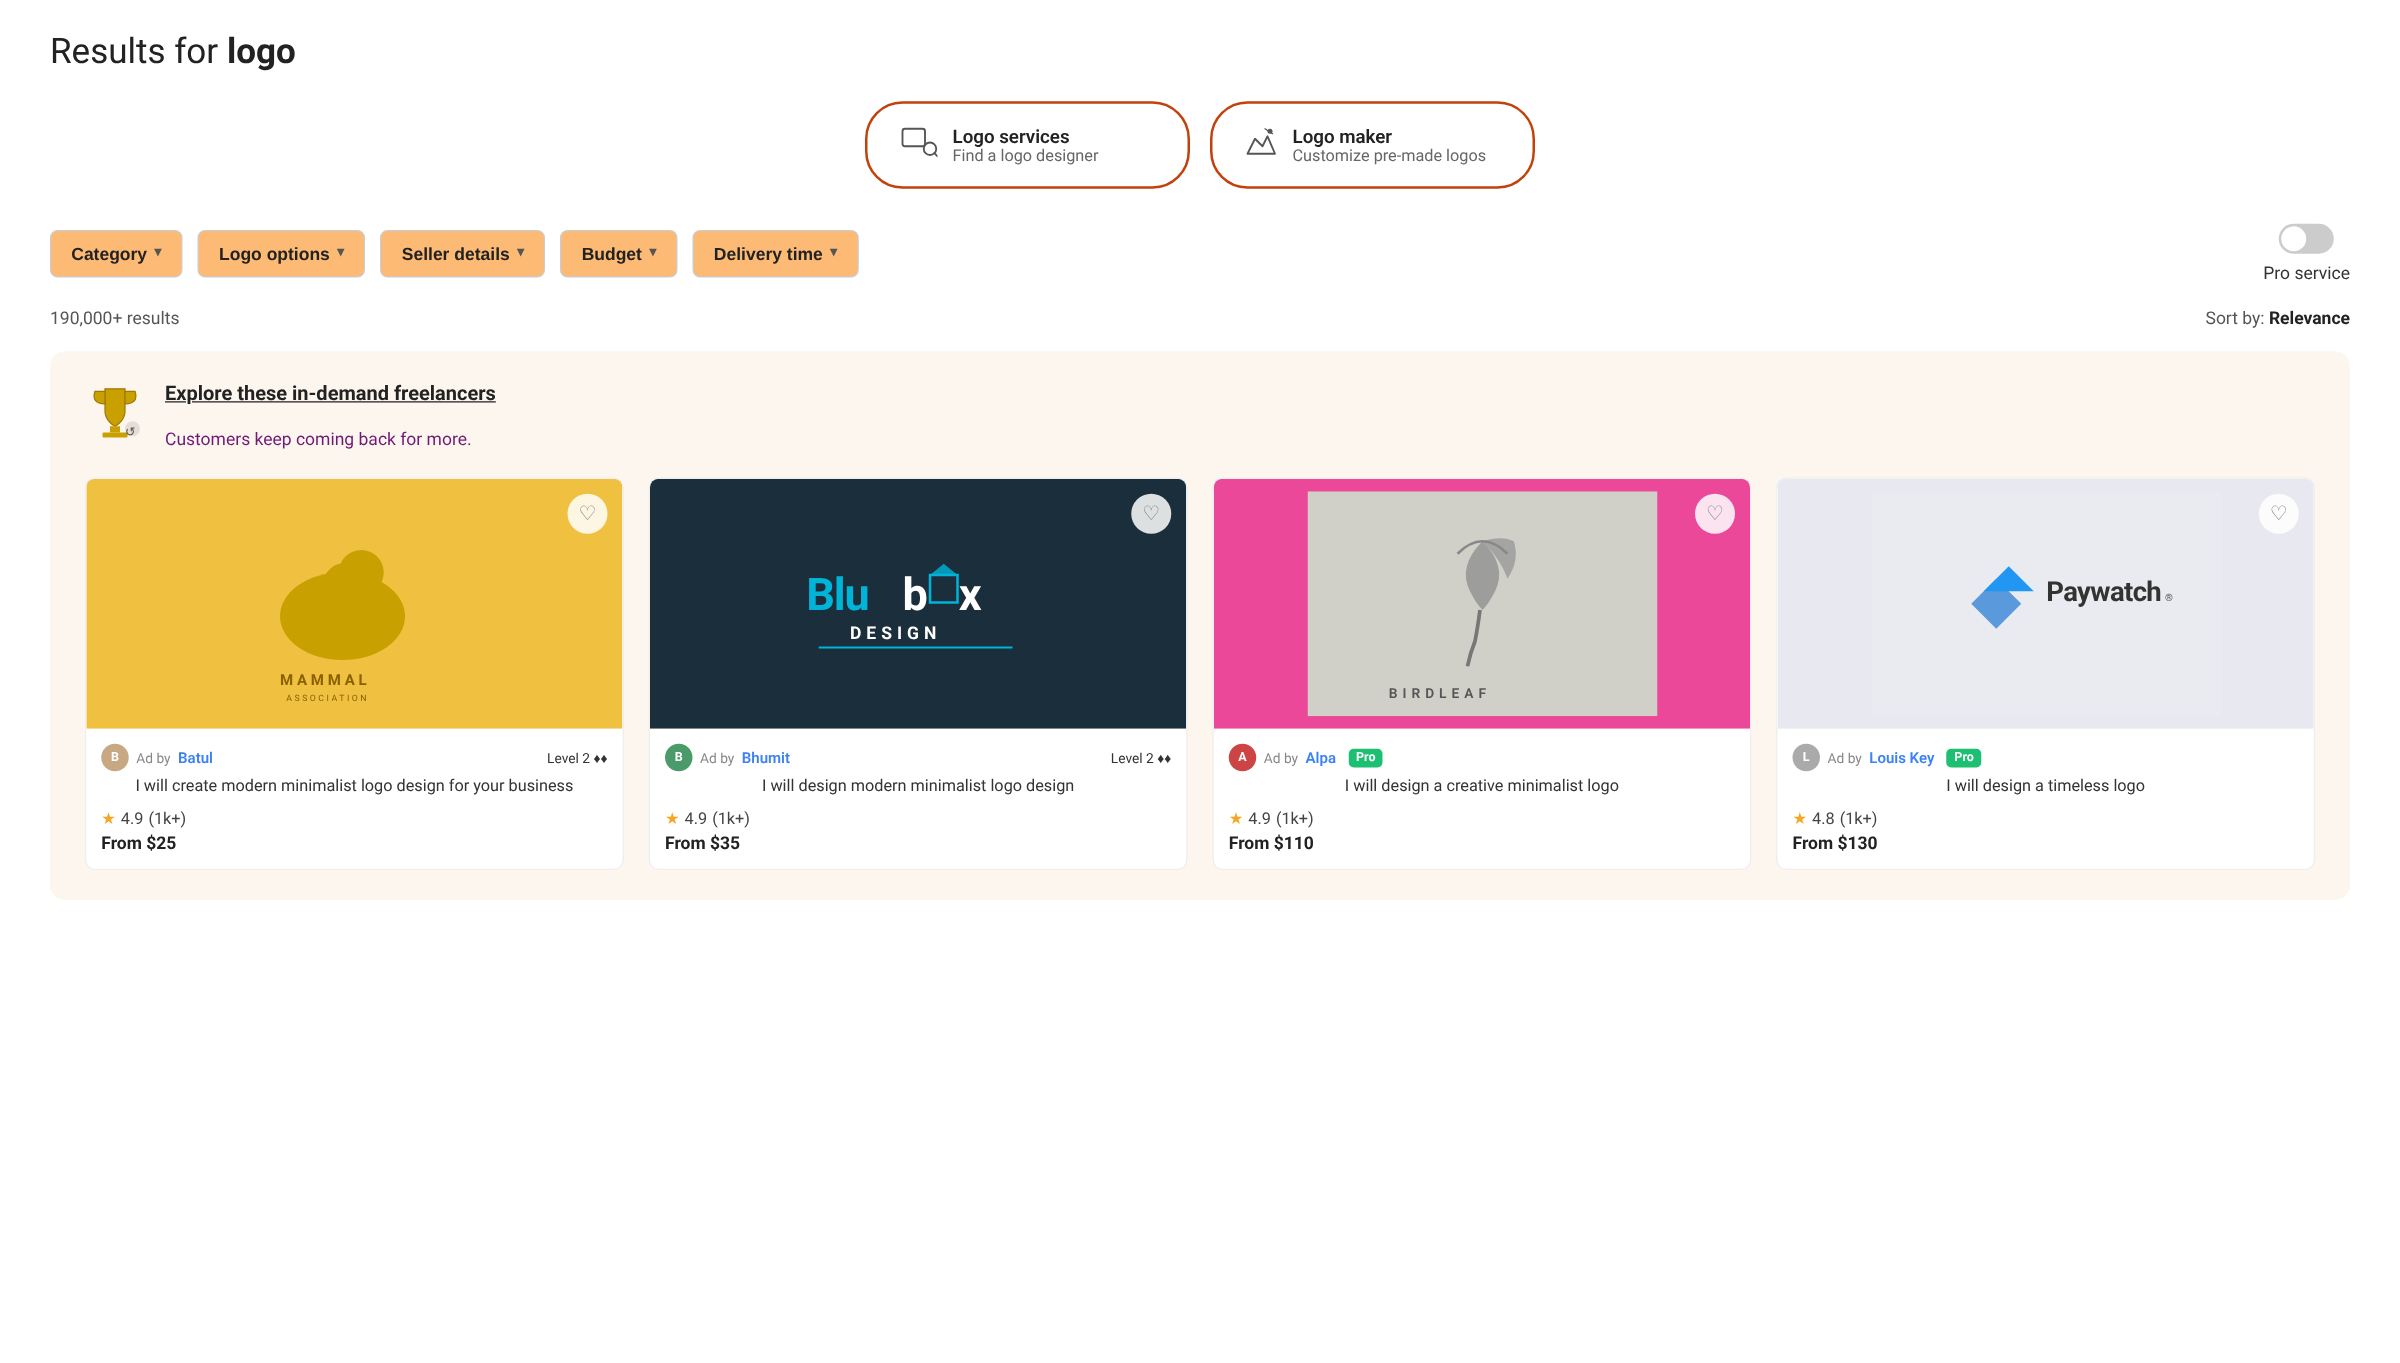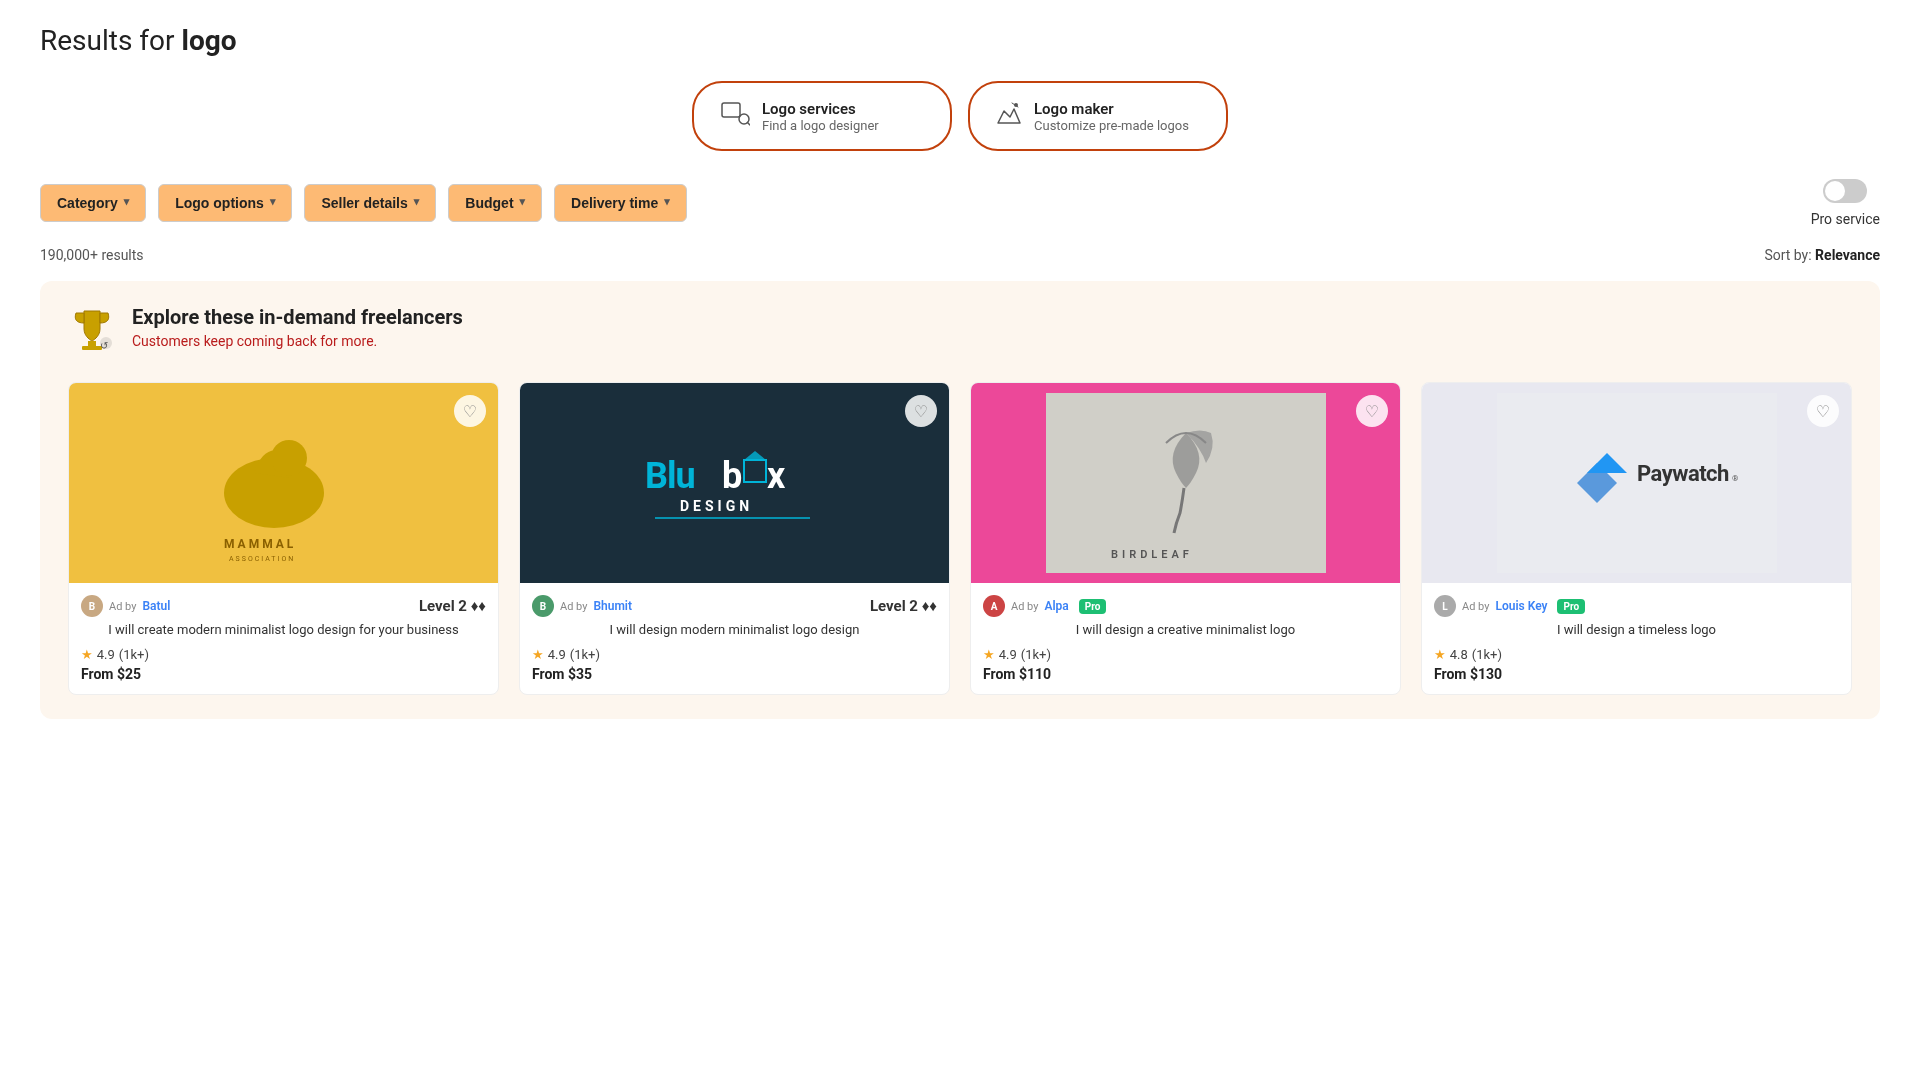--- a/index.html
+++ b/index.html
@@ -45,40 +45,40 @@
     .results-count { font-size: 14px; color: #555; }
     .sort-by { font-size: 14px; color: #555; }
     .sort-by strong { color: #222; font-weight: 700; }
 
     .featured-section {
       background: #fdf6ee; border-radius: 12px;
       padding: 24px 28px; margin-bottom: 28px;
     }
     .featured-header { display: flex; align-items: flex-start; gap: 16px; margin-bottom: 20px; }
     .trophy-icon { font-size: 36px; }
-    .featured-header-text .title { font-size: 20px; font-weight: 700; margin-bottom: 4px; }
-    .featured-header-text .subtitle { font-size: 14px; color: #b91c1c; }
+    .featured-header-text .title { font-size: 16px; font-weight: 700; margin-bottom: 20px; text-decoration: underline; }
+    .featured-header-text .subtitle { font-size: 14px; color: #701a75; }
 
     .cards-grid { display: grid; grid-template-columns: repeat(4, 1fr); gap: 20px; }
 
     .gig-card { background: #fff; border-radius: 8px; overflow: hidden; border: 1px solid #eee; }
     .gig-image { position: relative; height: 200px; overflow: hidden; }
 
     .heart-btn {
       position: absolute; top: 12px; right: 12px;
       width: 32px; height: 32px; border-radius: 50%;
       background: rgba(255,255,255,0.85); border: none; cursor: pointer;
       display: flex; align-items: center; justify-content: center;
       font-size: 16px; color: #888;
     }
 
     .gig-body { padding: 12px; }
     .gig-meta { font-size: 12px; color: #666; margin-bottom: 4px; display: flex; align-items: center; justify-content: space-between; }
     .gig-meta .seller-name { color: #3b82f6; font-weight: 600; }
-    .gig-meta .level { color: #333; font-size: 15px; font-weight: bold; }
+    .gig-meta .level { color: #333; font-size: 11px; }
     .gig-title { font-size: 13px; color: #333; margin-bottom: 8px; line-height: 1.4; text-align: center; }
     .gig-rating { font-size: 13px; color: #444; margin-bottom: 4px; display: flex; align-items: center; gap: 4px; }
     .star { color: #f5a623; }
     .gig-price { font-size: 14px; font-weight: 700; color: #222; }
 
     .badge-pro {
       background: #1dbf73; color: #fff; font-size: 10px; font-weight: 700;
       padding: 2px 6px; border-radius: 4px; margin-left: 4px;
     }
     .avatar-small {

